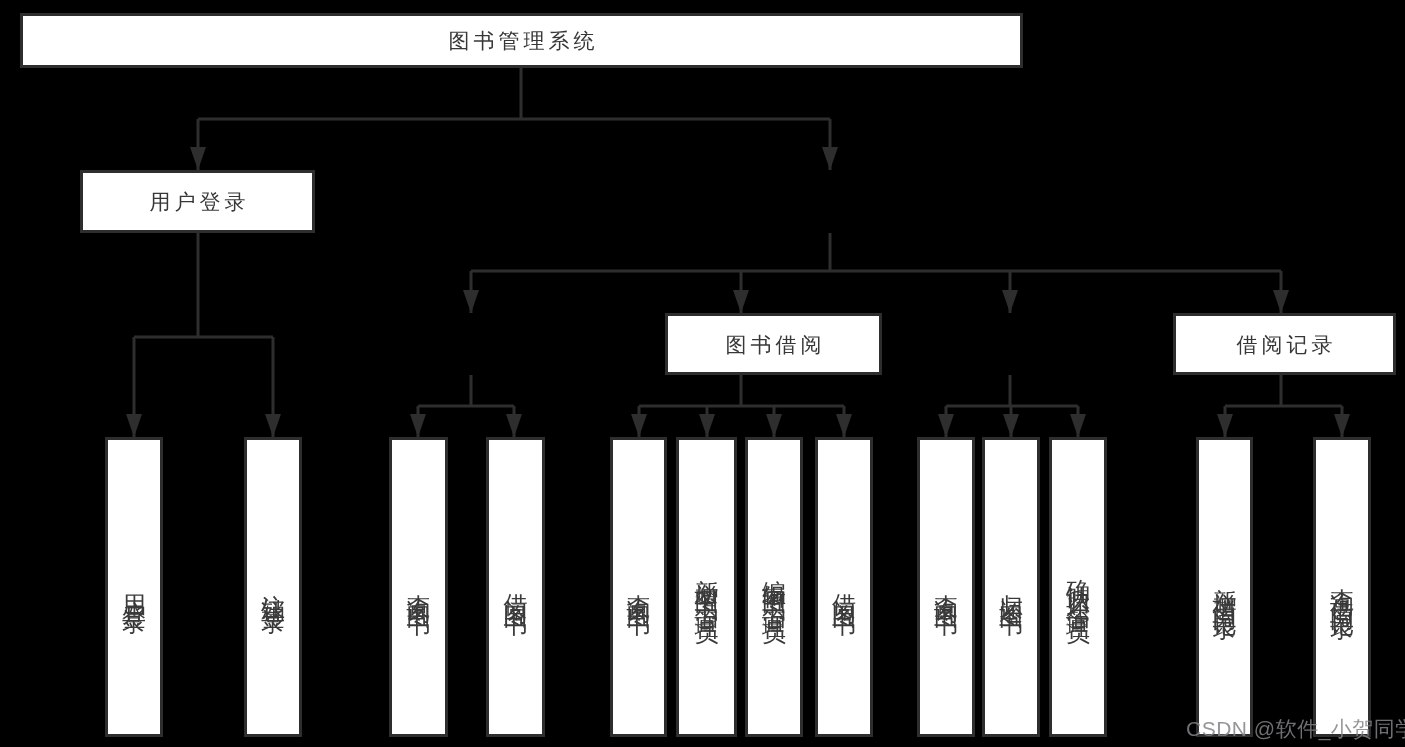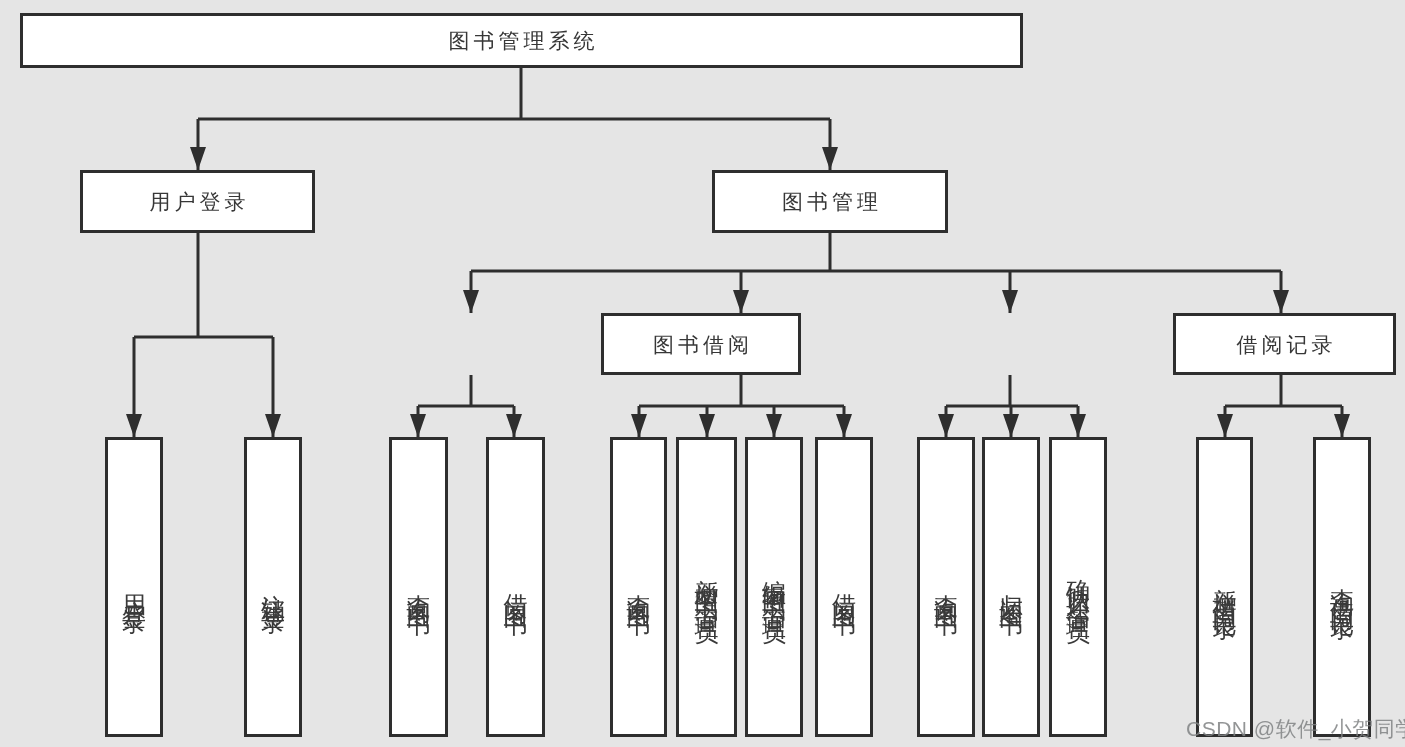--- a/index.html
+++ b/index.html
@@ -5,21 +5,21 @@
   html, body {
     margin: 0;
     padding: 0;
     background: #ffffff;
     font-family: "Liberation Sans", "DejaVu Sans", sans-serif;
   }
   .canvas {
     position: relative;
     width: 1405px;
     height: 747px;
-    background: #e5e5e5;
+    background: #000000;
     overflow: hidden;
   }
   svg.connectors {
     position: absolute;
     left: 0;
     top: 0;
     z-index: 1;
   }
   .node {
     position: absolute;
@@ -103,25 +103,22 @@
     </g>
   </svg>
 
   <div class="node" style="left:20px; top:13px; width:1003px; height:55px;">
     <span class="hlabel">图书管理系统</span>
   </div>
 
   <div class="node" style="left:80px; top:170px; width:235px; height:63px;">
     <span class="hlabel">用户登录</span>
   </div>
-  <div class="node" style="left:712px; top:170px; width:236px; height:63px;">
-    <span class="hlabel">图书管理</span>
-  </div>
 
-  <div class="node" style="left:601px; top:313px; width:200px; height:62px;">
+  <div class="node" style="left:665px; top:313px; width:217px; height:62px;">
     <span class="hlabel">图书借阅</span>
   </div>
   <div class="node" style="left:1173px; top:313px; width:223px; height:62px;">
     <span class="hlabel">借阅记录</span>
   </div>
 
   <div class="node leaf" style="left:105px; top:437px; width:58px; height:300px;">
     <span class="vt">用户登录</span>
   </div>
   <div class="node leaf" style="left:244px; top:437px; width:58px; height:300px;">

